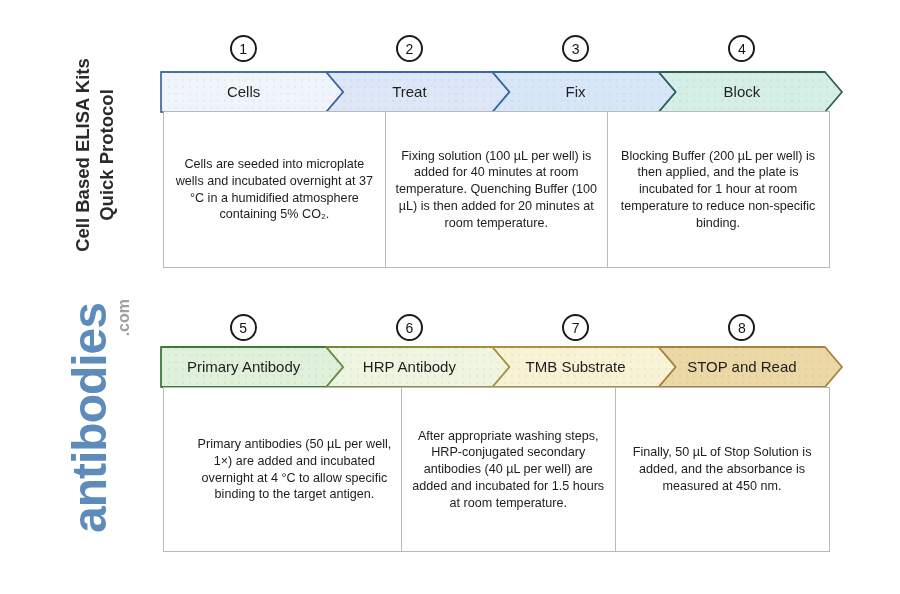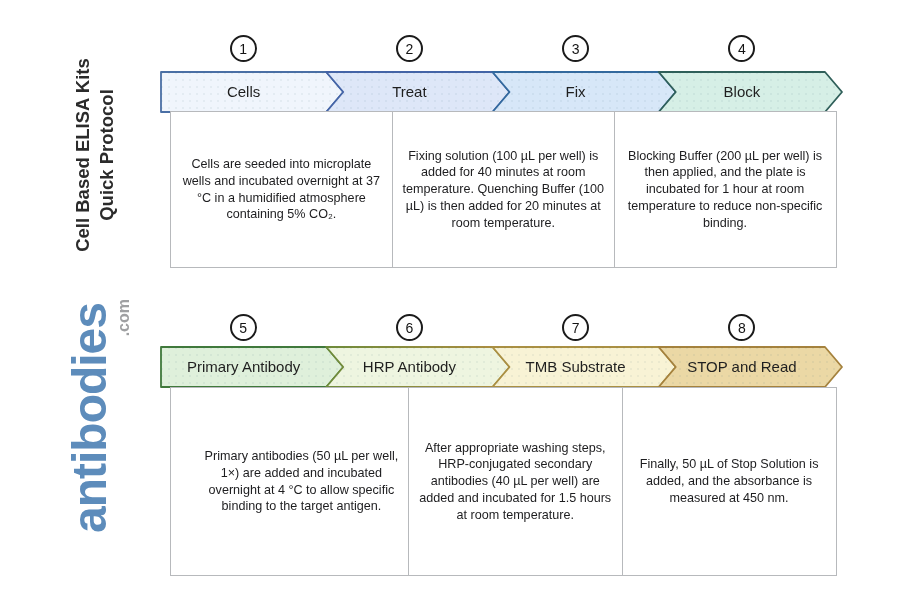--- a/index.html
+++ b/index.html
@@ -24,21 +24,21 @@
   .circle {
     width:23px; height:23px; border:2px solid #1b1b1b; border-radius:50%;
     background:#fff; display:flex; align-items:center; justify-content:center;
     font-size:14px; color:#141414;
   }
 
   .arrows { position:absolute; left:0; }
   .arrows text { font-size:15px; fill:#1f1f1f; }
 
   .box-row {
-    position:absolute; left:10px; width:666.5px; box-sizing:border-box;
+    position:absolute; left:3px; width:666.5px; box-sizing:border-box;
     display:flex; border:1.5px solid #b7b9bc; background:#fff;
   }
   .box { flex:1 1 0; min-width:0; display:flex; align-items:center; justify-content:center; padding:6px 8px; }
   .box + .box { border-left:1.5px solid #b7b9bc; }
   .box p { margin:0; font-size:12.6px; line-height:1.33; color:#1d1d1f; text-align:center; }
 </style>
 </head>
 <body>
 
 <div class="canvas">
@@ -148,21 +148,21 @@
         <path d="M332.5,1 H498.75 L515.75,21 L498.75,41 H332.5 L349.5,21 Z" fill="url(#dotpat)"></path>
         <text x="415.6" y="26.2" text-anchor="middle">TMB Substrate</text>
       </g>
       <g>
         <path d="M498.75,1 H665 L682,21 L665,41 H498.75 L515.75,21 Z" stroke-width="1.8" stroke-linejoin="round" fill="#ebd8a5" stroke="#a5823d"></path>
         <path d="M498.75,1 H665 L682,21 L665,41 H498.75 L515.75,21 Z" fill="url(#dotpat)"></path>
         <text x="581.9" y="26.2" text-anchor="middle">STOP and Read</text>
       </g>
     </svg>
 
-    <div class="box-row" style="top:387px; height:189px;padding-left:24px;">
+    <div class="box-row" style="top:387px; height:165px;padding-left:24px;">
       <div class="box">
           <p>Primary antibodies (50 µL per well, 1×) are added and incubated overnight at 4 °C to allow specific binding to the target antigen.</p>
         </div>
       <div class="box">
           <p>After appropriate washing steps, HRP-conjugated secondary antibodies (40 µL per well) are added and incubated for 1.5 hours at room temperature.</p>
         </div>
       <div class="box">
           <p>Finally, 50 µL of Stop Solution is added, and the absorbance is measured at 450 nm.</p>
         </div>
     </div>

